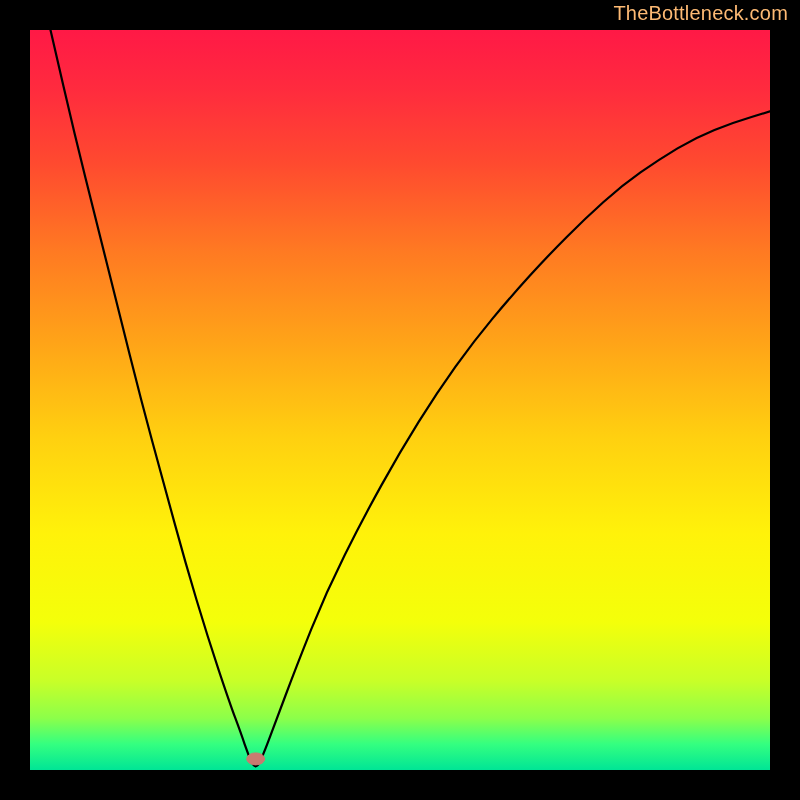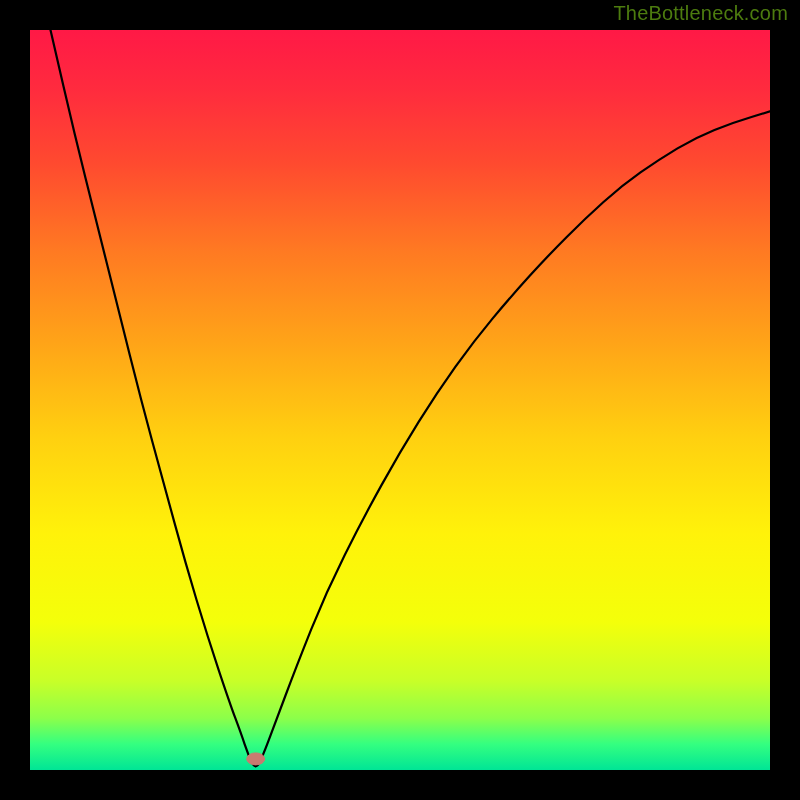--- a/index.html
+++ b/index.html
@@ -14,21 +14,21 @@
   .frame {
     position: relative;
     width: 800px;
     height: 800px;
     background: #000;
   }
   .watermark {
     position: absolute;
     top: 2px;
     right: 12px;
-    color: #4d7c0f;
+    color: #fdba74;
     font-size: 20px;
     font-weight: 500;
     letter-spacing: 0.2px;
     z-index: 10;
   }
   .plot-wrap {
     position: absolute;
     left: 30px;
     top: 30px;
     width: 740px;

